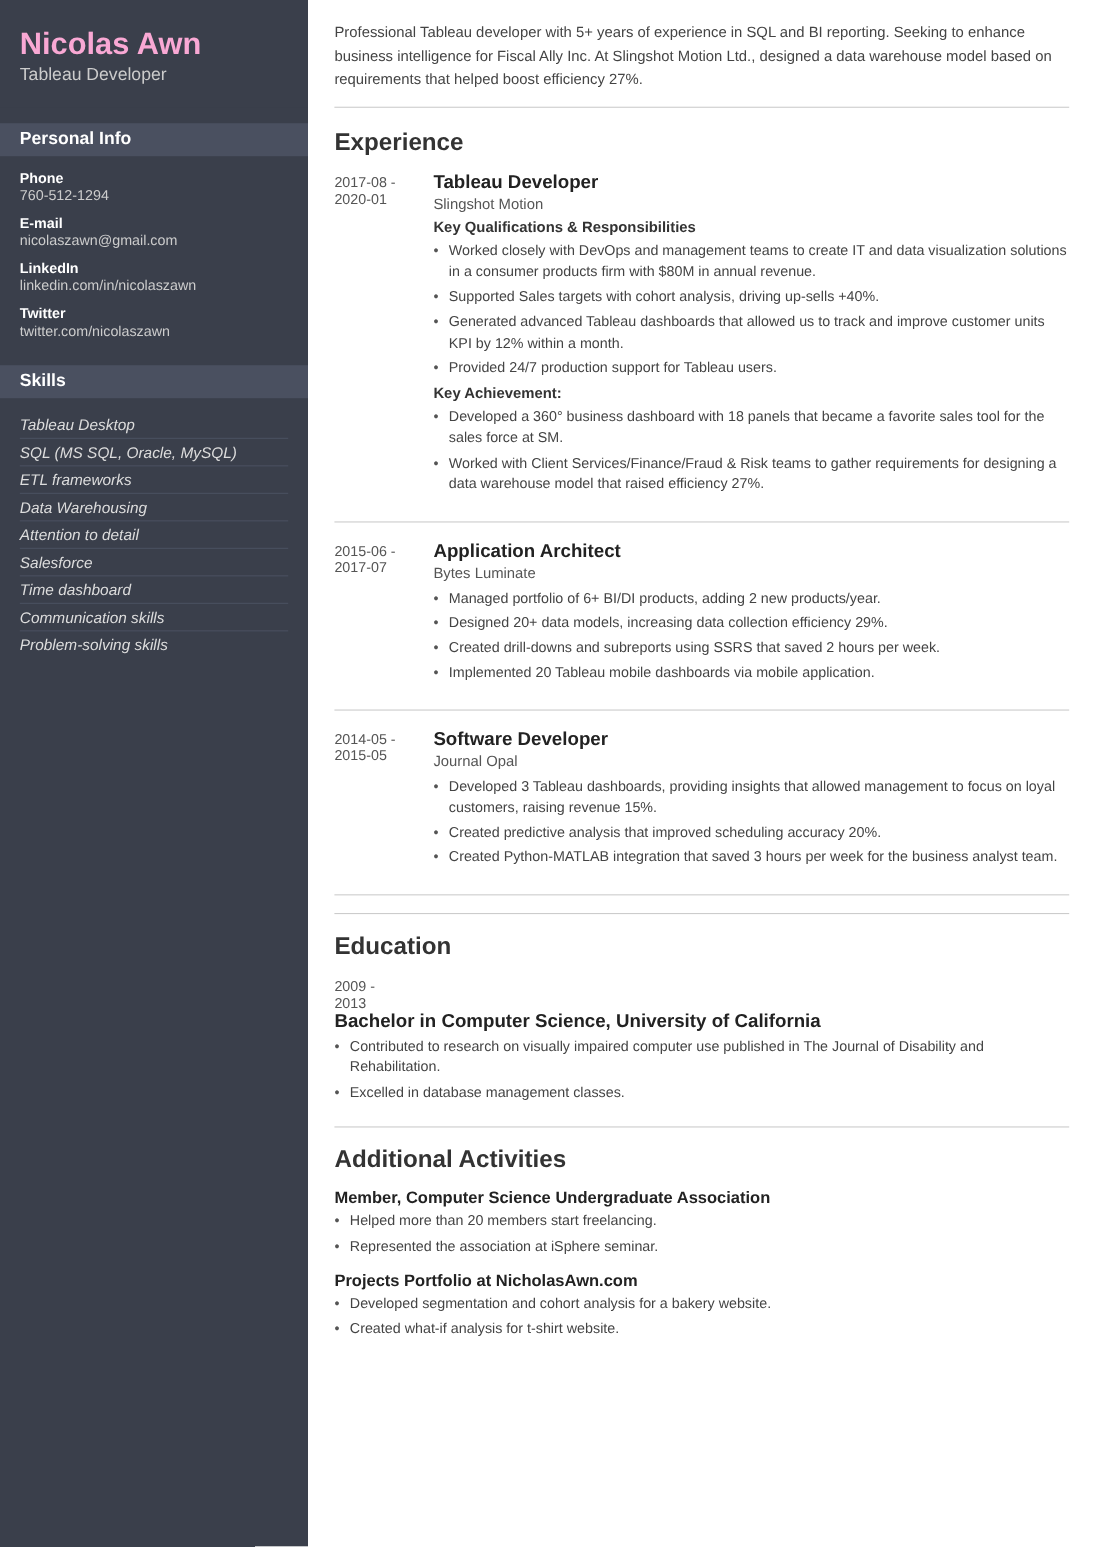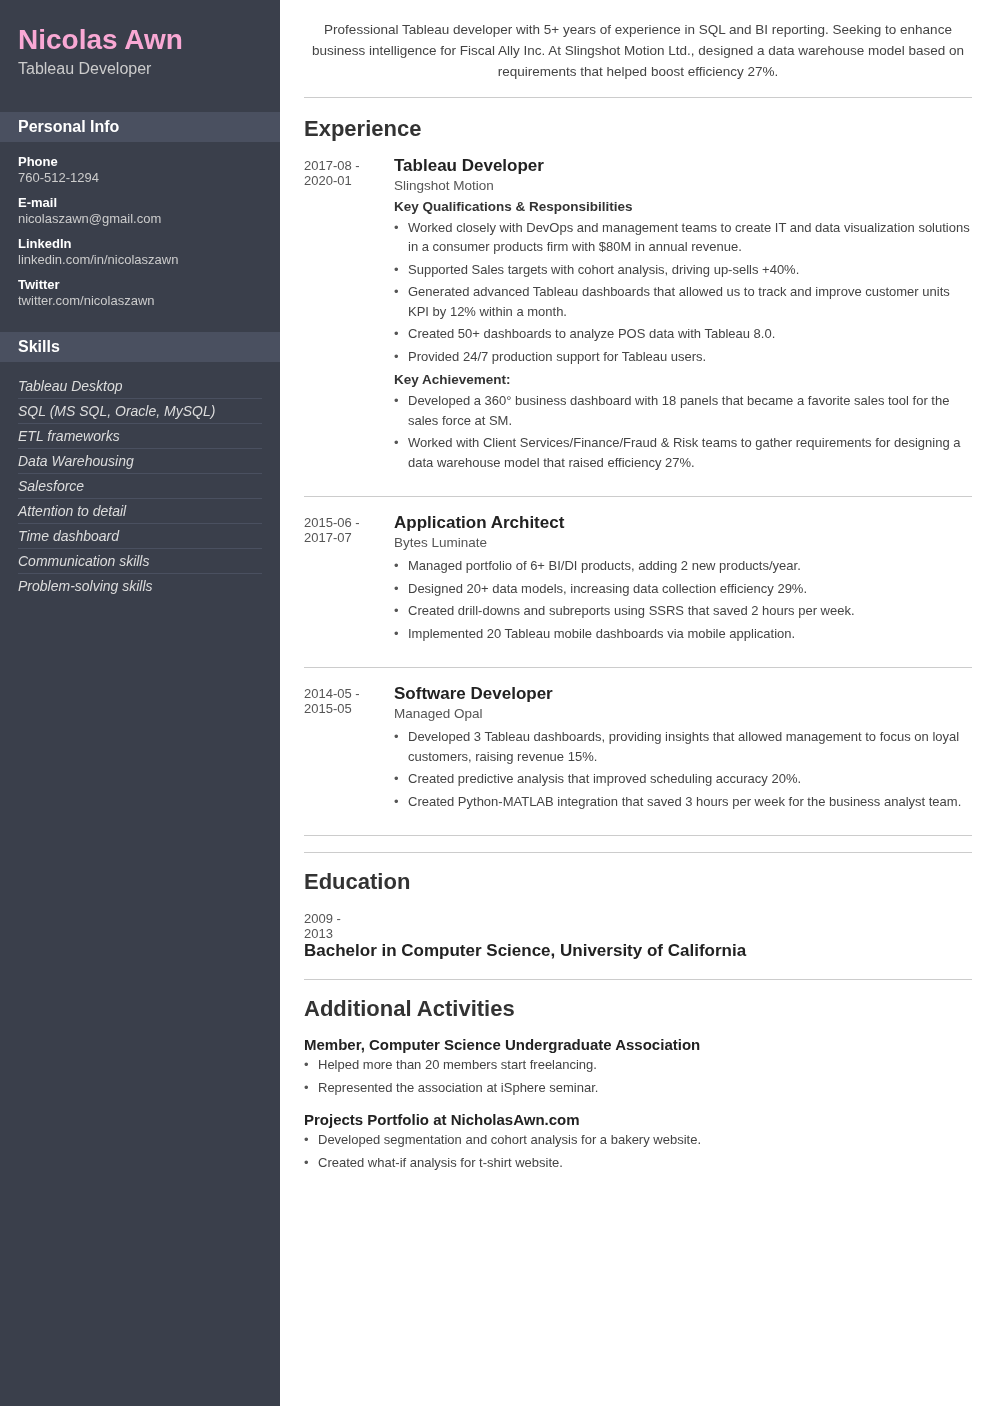--- a/index.html
+++ b/index.html
@@ -77,21 +77,20 @@
       padding: 20px 24px 20px 24px;
       background: #fff;
     }
     .summary {
       font-size: 13.5px;
       color: #444;
       line-height: 1.55;
       margin-bottom: 18px;
       padding-bottom: 14px;
       border-bottom: 1px solid #ccc;
-      text-align: center;
     }
     .section-title {
       font-size: 22px;
       font-weight: 700;
       color: #333;
       margin-bottom: 14px;
       margin-top: 6px;
     }
     .section-divider {
       border: none;
@@ -192,22 +191,22 @@
       </div>
     </div>
 
     <div class="sidebar-section">
       <div class="sidebar-section-title">Skills</div>
       <div id="skills-list">
           <div class="skill-item">Tableau Desktop</div>
           <div class="skill-item">SQL (MS SQL, Oracle, MySQL)</div>
           <div class="skill-item">ETL frameworks</div>
           <div class="skill-item">Data Warehousing</div>
+          <div class="skill-item">Attention to detail</div>
           <div class="skill-item">Salesforce</div>
-          <div class="skill-item">Attention to detail</div>
           <div class="skill-item">Time dashboard</div>
           <div class="skill-item">Communication skills</div>
           <div class="skill-item">Problem-solving skills</div>
         </div>
     </div>
   </div>
 
   <div class="main">
     <div class="summary">Professional Tableau developer with 5+ years of experience in SQL and BI reporting. Seeking to enhance business intelligence for Fiscal Ally Inc. At Slingshot Motion Ltd., designed a data warehouse model based on requirements that helped boost efficiency 27%.</div>
 
@@ -218,21 +217,20 @@
             <div class="entry-date" style="white-space: pre-line;">2017-08 -
 2020-01</div>
             <div class="entry-content">
               <div class="entry-title">Tableau Developer</div>
               <div class="entry-company">Slingshot Motion</div>
               <div class="entry-subtitle">Key Qualifications &amp; Responsibilities</div>
               <ul class="bullet-list">
                 <li>Worked closely with DevOps and management teams to create IT and data visualization solutions in a consumer products firm with $80M in annual revenue.</li>
                 <li>Supported Sales targets with cohort analysis, driving up-sells +40%.</li>
                 <li>Generated advanced Tableau dashboards that allowed us to track and improve customer units KPI by 12% within a month.</li>
-                <li>Created 50+ dashboards to analyze POS data with Tableau 8.0.</li>
                 <li>Provided 24/7 production support for Tableau users.</li>
               </ul>
               <div class="entry-subtitle">Key Achievement:</div>
               <ul class="bullet-list">
                 <li>Developed a 360° business dashboard with 18 panels that became a favorite sales tool for the sales force at SM.</li>
                 <li>Worked with Client Services/Finance/Fraud &amp; Risk teams to gather requirements for designing a data warehouse model that raised efficiency 27%.</li>
               </ul>
             </div>
           </div>
           <hr class="section-divider">
@@ -249,21 +247,21 @@
                 <li>Implemented 20 Tableau mobile dashboards via mobile application.</li>
               </ul>
             </div>
           </div>
           <hr class="section-divider">
           <div class="experience-entry">
             <div class="entry-date" style="white-space: pre-line;">2014-05 -
 2015-05</div>
             <div class="entry-content">
               <div class="entry-title">Software Developer</div>
-              <div class="entry-company">Managed Opal</div>
+              <div class="entry-company">Journal Opal</div>
               <ul class="bullet-list">
                 <li>Developed 3 Tableau dashboards, providing insights that allowed management to focus on loyal customers, raising revenue 15%.</li>
                 <li>Created predictive analysis that improved scheduling accuracy 20%.</li>
                 <li>Created Python-MATLAB integration that saved 3 hours per week for the business analyst team.</li>
               </ul>
             </div>
           </div>
           <hr class="section-divider">
         </div>
     </div>
@@ -271,20 +269,24 @@
     <hr class="section-divider">
 
     <div>
       <div class="section-title">Education</div>
       <div id="education-list">
           <div class="education-entry">
             <div class="entry-date" style="white-space: pre-line;">2009 -
 2013</div>
             <div class="entry-content">
               <div class="entry-title">Bachelor in Computer Science, University of California</div>
+              <ul class="bullet-list">
+                <li>Contributed to research on visually impaired computer use published in The Journal of Disability and Rehabilitation.</li>
+                <li>Excelled in database management classes.</li>
+              </ul>
             </div>
           </div>
         </div>
     </div>
 
     <hr class="section-divider">
 
     <div>
       <div class="section-title">Additional Activities</div>
       <div id="activities-list">

